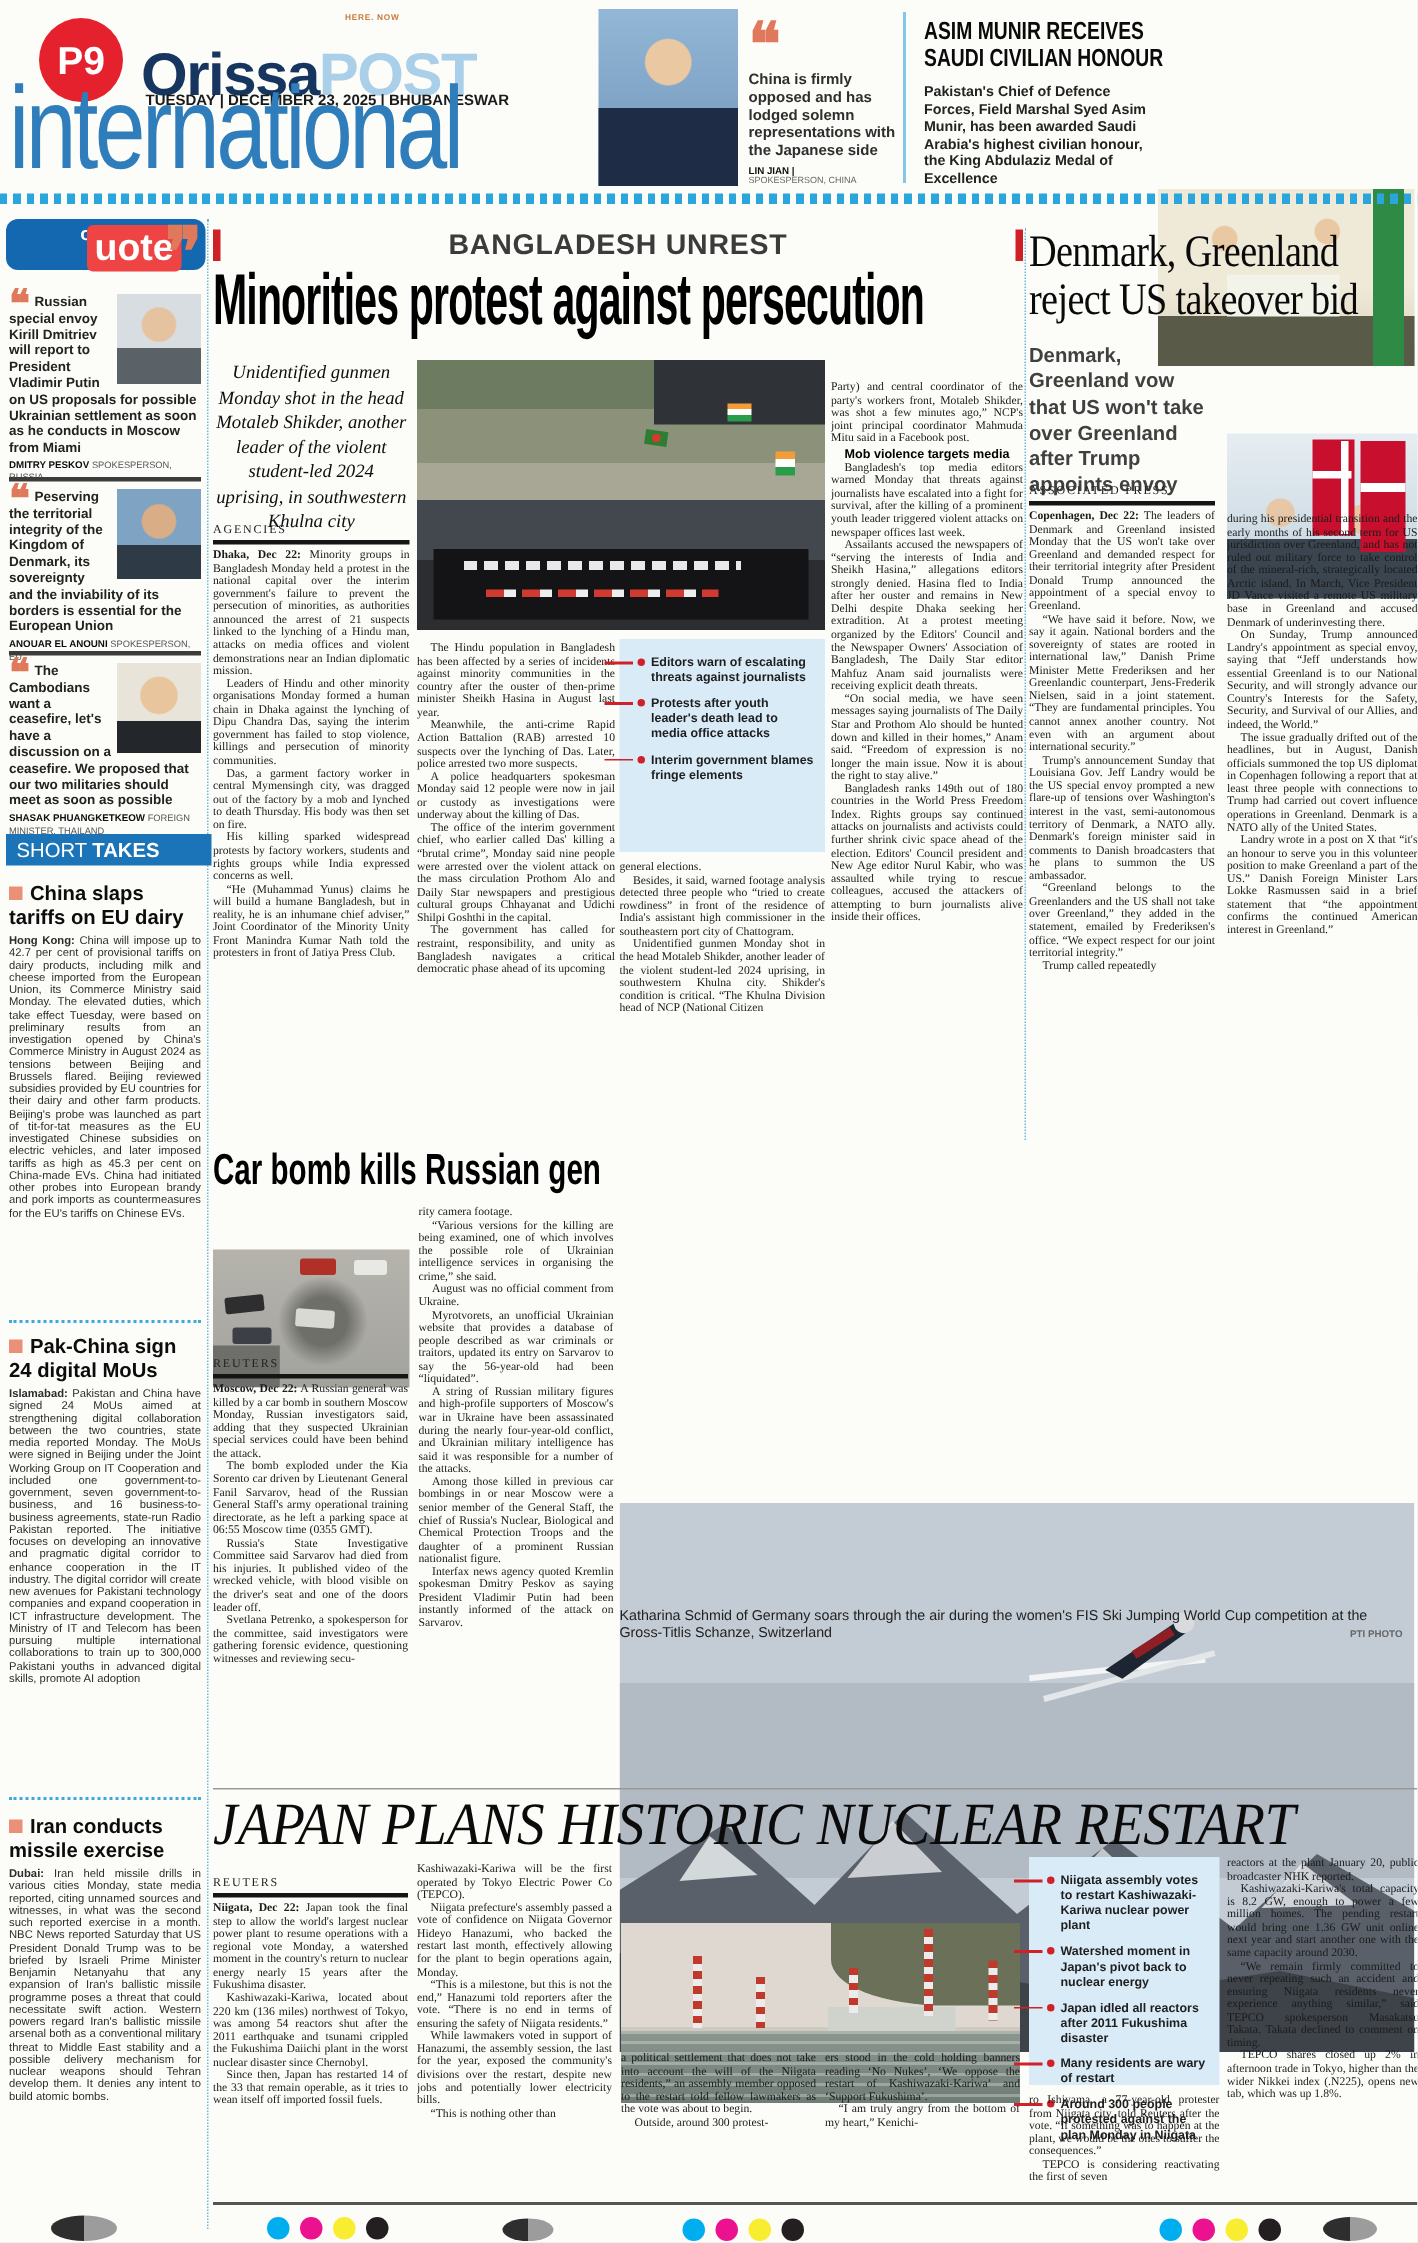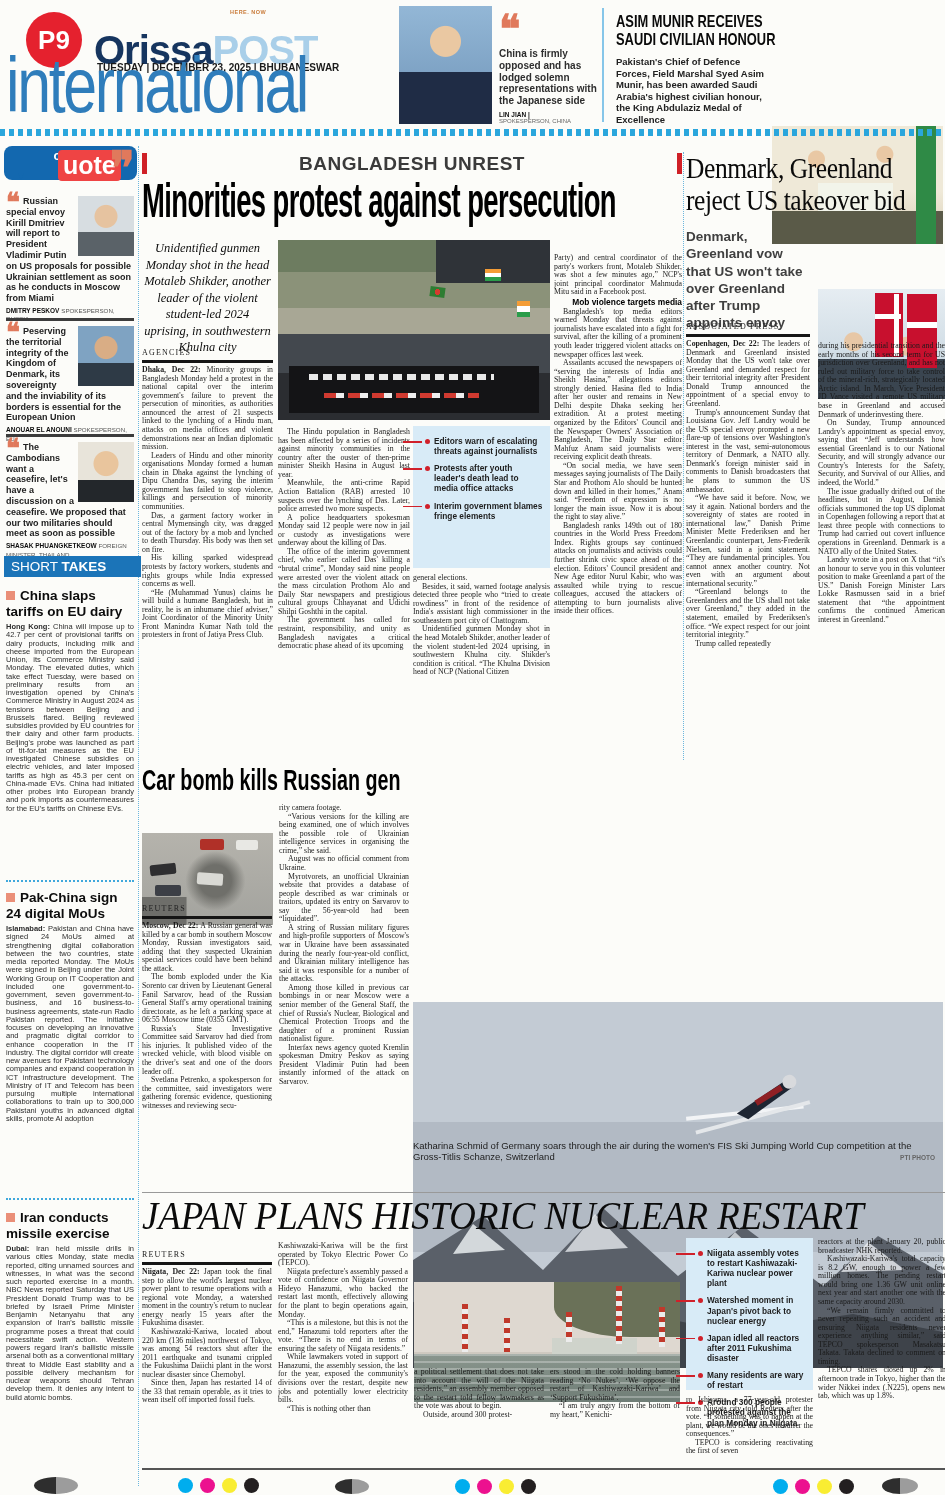--- a/index.html
+++ b/index.html
@@ -7,21 +7,21 @@
   .abs{position:absolute}
   .serif{font-family:"Liberation Serif",serif}
   .squeeze{display:inline-block;transform-origin:0 0;white-space:nowrap}
   .squeeze.wrap{white-space:normal}
   
   .col{overflow:hidden}
   .bodytext p{margin:0;font:7.8px/1.1 "Liberation Serif",serif;text-align:justify;color:#1a1a1a}
   .plist p+p{text-indent:9px}
   .plist.ind p:first-child{text-indent:9px}
   .bodytext p.lead b{font-weight:bold}
-  .bodytext p.subhed{font:bold 8.4px/1.3 "Liberation Sans",sans-serif;color:#000;text-align:right}
+  .bodytext p.subhed{font:bold 8.4px/1.3 "Liberation Sans",sans-serif;color:#000;text-align:center}
   .byline{font:8px "Liberation Serif",serif;letter-spacing:1.2px;color:#222}
   .byrule{height:2.5px;background:#151515;margin-top:2px}
   
   .badge{width:56px;height:56px;border-radius:50%;background:#e5212e;color:#fff;font:bold 26px/56px "Liberation Sans",sans-serif;text-align:center}
   .brand{font:bold 40px/1 "Liberation Sans",sans-serif;letter-spacing:-1px}
   .dash-sep{background:repeating-linear-gradient(90deg,#2aa6dc 0 5px,rgba(0,0,0,0) 5px 9px)}
   
   .bubble{background:#1368af;color:#fff;font:bold 12.5px/1.05 "Liberation Sans",sans-serif;text-align:center;padding:4px 6px;border-radius:8px;position:relative}
   .bubble::after{content:"";position:absolute;left:14px;bottom:-7px;border:7px solid rgba(0,0,0,0);border-top-color:#1368af;border-left-width:3px;border-right-width:3px}
   .uotebox{background:#ef4444;color:#fff;font:bold 25px/1 "Liberation Sans",sans-serif;padding:3px 5px;border-radius:4px}
@@ -197,22 +197,22 @@
 
   <div class="abs" style="left:686px;top:152px;width:259px;height:610px">
     <div class="squeeze wrap serif" style="width:304px;font:400 30px/1.08 'Liberation Serif',serif;color:#0a0a0a;letter-spacing:-.5px;transform:scaleX(.85)">Denmark, Greenland reject US takeover bid</div>
     <div class="abs" style="left:0;top:76px;width:124px;font:bold 13.5px/1.28 'Liberation Sans',sans-serif;color:#404040">Denmark, Greenland vow that US won't take over Greenland after Trump appoints envoy</div>
     <div class="abs ph" style="left:132px;top:72px;width:127px;height:110px;background:linear-gradient(#fff,#fff) 56% 24%/26px 5px no-repeat,linear-gradient(#fff,#fff) 62% 10%/5px 62px no-repeat,linear-gradient(#c8102e,#c8102e) 58% 10%/28px 64px no-repeat,linear-gradient(#fff,#fff) 92% 32%/30px 6px no-repeat,linear-gradient(#c8102e,#c8102e) 92% 14%/30px 74px no-repeat,radial-gradient(circle at 28% 48%,#e7c7a6 0 9px,rgba(0,0,0,0) 10px),radial-gradient(circle at 70% 52%,#e7c7a6 0 9px,rgba(0,0,0,0) 10px),linear-gradient(0deg,#3a4550 0 36%,rgba(0,0,0,0) 36%),linear-gradient(180deg,#e6edf2,#c2d2dd)"></div>
     <div class="abs byline" style="left:0;top:170px">ASSOCIATED PRESS</div>
     <div class="abs byrule" style="left:0;top:180px;width:124px"></div>
     <div class="abs col bodytext" style="left:0;top:188px;width:124px;height:422px">
       <p class="lead"><b>Copenhagen, Dec 22:</b> <span>The leaders of Denmark and Greenland insisted Monday that the US won't take over Greenland and demanded respect for their territorial integrity after President Donald Trump announced the appointment of a special envoy to Greenland.</span></p>
       <div class="plist ind">
+          <p>“We have said it before. Now, we say it again. National borders and the sovereignty of states are rooted in international law,” Danish Prime Minister Mette Frederiksen and her Greenlandic counterpart, Jens-Frederik Nielsen, said in a joint statement. “They are fundamental principles. You cannot annex another country. Not even with an argument about international security.”</p>
           <p>Trump's announcement Sunday that Louisiana Gov. Jeff Landry would be the US special envoy prompted a new flare-up of tensions over Washington's interest in the vast, semi-autonomous territory of Denmark, a NATO ally. Denmark's foreign minister said in comments to Danish broadcasters that he plans to summon the US ambassador.</p>
-          <p>“We have said it before. Now, we say it again. National borders and the sovereignty of states are rooted in international law,” Danish Prime Minister Mette Frederiksen and her Greenlandic counterpart, Jens-Frederik Nielsen, said in a joint statement. “They are fundamental principles. You cannot annex another country. Not even with an argument about international security.”</p>
           <p>“Greenland belongs to the Greenlanders and the US shall not take over Greenland,” they added in the statement, emailed by Frederiksen's office. “We expect respect for our joint territorial integrity.”</p>
           <p>Trump called repeatedly</p>
         </div>
     </div>
     <div class="abs col bodytext" style="left:132px;top:190px;width:127px;height:420px">
       <div class="plist">
           <p>during his presidential transition and the early months of his second term for US jurisdiction over Greenland, and has not ruled out military force to take control of the mineral-rich, strategically located Arctic island. In March, Vice President JD Vance visited a remote US military base in Greenland and accused Denmark of underinvesting there.</p>
           <p>On Sunday, Trump announced Landry's appointment as special envoy, saying that “Jeff understands how essential Greenland is to our National Security, and will strongly advance our Country's Interests for the Safety, Security, and Survival of our Allies, and indeed, the World.”</p>
           <p>The issue gradually drifted out of the headlines, but in August, Danish officials summoned the top US diplomat in Copenhagen following a report that at least three people with connections to Trump had carried out covert influence operations in Greenland. Denmark is a NATO ally of the United States.</p>
           <p>Landry wrote in a post on X that “it's an honour to serve you in this volunteer position to make Greenland a part of the US.” Danish Foreign Minister Lars Lokke Rasmussen said in a brief statement that “the appointment confirms the continued American interest in Greenland.”</p>
@@ -267,21 +267,21 @@
       <rect x="300" y="252" width="2" height="62" fill="#7d8288"></rect>
       <g transform="translate(318,84) rotate(-12)">
         <rect x="-48" y="26" width="118" height="4" fill="#f2f4f6" transform="rotate(6)"></rect>
         <rect x="-46" y="34" width="118" height="4" fill="#e4e7ea" transform="rotate(-3)"></rect>
         <polygon points="0,28 54,6 60,14 10,36" fill="#1d2532"></polygon>
         <circle cx="58" cy="8" r="7" fill="#d8dadd"></circle>
         <rect x="20" y="14" width="30" height="6" fill="#8f1f24" transform="rotate(-20 35 17)"></rect>
       </g>
     </svg>
   </div>
-  <div class="abs" style="left:413px;top:1140px;width:522px;font:9.5px 'Liberation Sans',sans-serif;color:#222">
+  <div class="abs" style="left:413px;top:1072px;width:522px;font:9.5px 'Liberation Sans',sans-serif;color:#222">
     <span>Katharina Schmid of Germany soars through the air during the women's FIS Ski Jumping World Cup competition at the Gross-Titlis Schanze, Switzerland</span>
     <span style="float:right;font:bold 6.5px 'Liberation Sans',sans-serif;color:#666;margin-top:3px">PTI PHOTO</span>
   </div>
 
   <div class="abs" style="left:142px;top:1192px;width:803px;height:1px;background:#999"></div>
   <div class="abs" style="left:142px;top:1196px;width:803px;height:274px">
     <div class="squeeze serif" style="font:italic 400 40px/1 'Liberation Serif',serif;color:#0b0b0b;transform:scaleX(.92)">JAPAN PLANS HISTORIC NUCLEAR RESTART</div>
     <div class="abs byline" style="left:0;top:54px">REUTERS</div>
     <div class="abs byrule" style="left:0;top:64px;width:130px"></div>
     <div class="abs col bodytext" style="left:0;top:72px;width:130px;height:200px">

